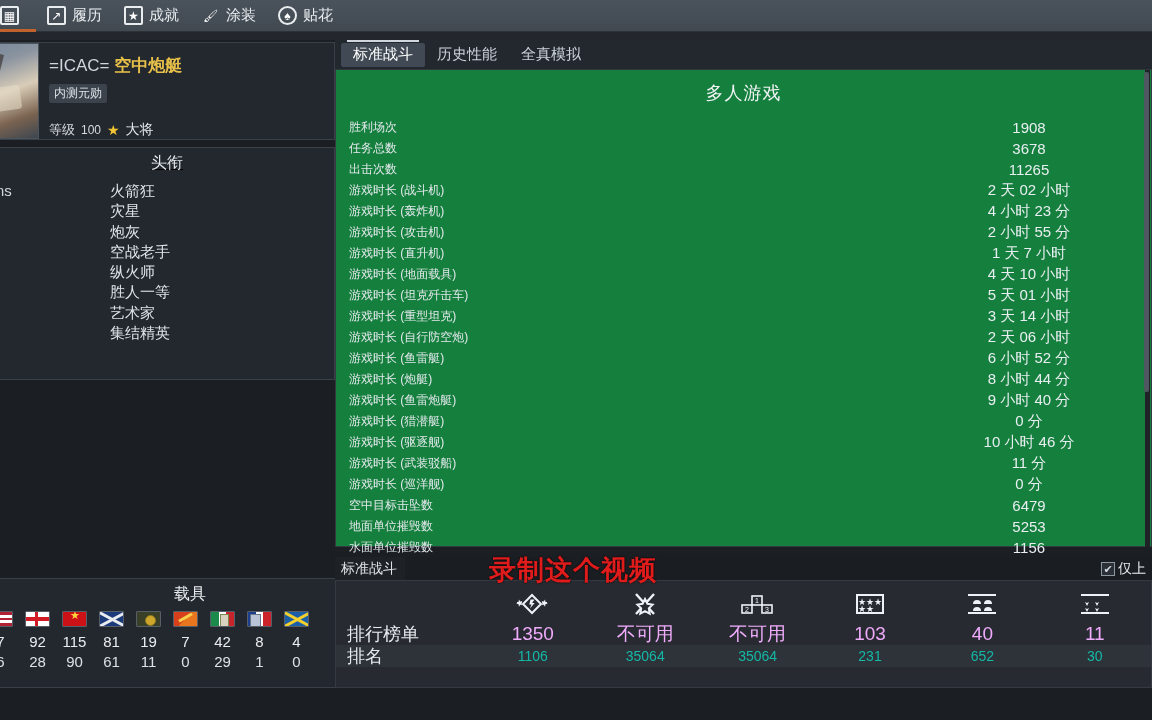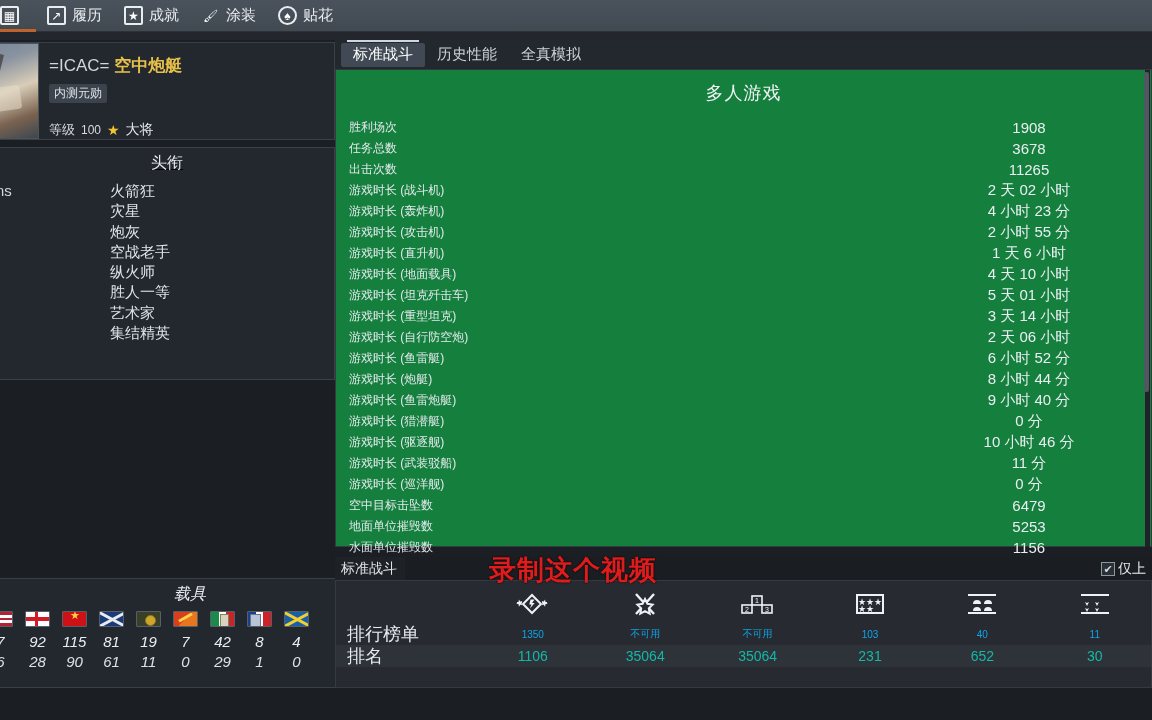--- a/index.html
+++ b/index.html
@@ -88,21 +88,21 @@
   .titles-grid {
     position: relative; margin-top: 7px;
   }
   .titles-left { position: absolute; left: -34px; top: 0; width: 130px; }
   .titles-right { position: absolute; left: 110px; top: 0; width: 210px; }
   .title-row { font-size: 15px; color: #dfe5ea; line-height: 20.3px; white-space: nowrap; }
   .titles-left .title-row { color: #d2d8de; }
 
   .vehicles-box {
     position: absolute; left: 0; top: 578px; width: 381px; height: 110px;
-    background: #23272e; border: 1px solid #3a4048; border-left: none; font-style: italic;
+    background: #23272e; border: 1px solid #3a4048; border-left: none;
   }
   .veh-head { text-align: center; color: #e9edf0; font-size: 16px; padding-top: 5px; }
   .flag-strip {
     display: flex; margin-top: 6px; margin-left: -18px;
   }
   .flag-col { width: 37px; text-align: center; }
   .flag {
     width: 25px; height: 16px; margin: 0 auto 5px;
     border: 1px solid #565e68; border-radius: 1px; position: relative; overflow: hidden;
   }
@@ -197,21 +197,21 @@
   .lb-panel {
     position: absolute; left: 335px; top: 580px; width: 817px; height: 108px;
     background: #272b31; border: 1px solid #343a42;
   }
   .lb-iconrow { display: flex; height: 42px; align-items: flex-end; padding-left: 4px; }
   .lb-rowlabelcell { width: 150px; }
   .lb-cell { width: 124px; text-align: center; }
   .lb-row { display: flex; height: 22px; align-items: center; padding-left: 4px; }
   .lb-row.alt { background: #2e333a; }
   .lb-row .lb-rowlabelcell { font-size: 18px; color: #e6ebef; padding-left: 7px; }
-  .lb-row .lb-cell { font-size: 10px; color: #0ea5e9; }
+  .lb-row .lb-cell { font-size: 19px; color: #f0abfc; }
   .lb-row.alt .lb-cell { font-size: 14px; color: #14b8a6; }
 
   
   .mi { width: 40px; height: 30px; }
 
   
   .red-overlay {
     position: absolute; left: 489px; top: 552px;
     font-size: 27px; color: #e01b1b; font-weight: bold;
     letter-spacing: 1px; text-shadow: 0 0 2px #000;
@@ -391,21 +391,21 @@
           <div class="srow">
             <div class="lbl">游戏时长 (轰炸机)</div>
             <div class="val">4 小时 23 分</div>
           </div>
           <div class="srow">
             <div class="lbl">游戏时长 (攻击机)</div>
             <div class="val">2 小时 55 分</div>
           </div>
           <div class="srow">
             <div class="lbl">游戏时长 (直升机)</div>
-            <div class="val">1 天 6 小时</div>
+            <div class="val">1 天 7 小时</div>
           </div>
           <div class="srow">
             <div class="lbl">游戏时长 (地面载具)</div>
             <div class="val">4 天 10 小时</div>
           </div>
           <div class="srow">
             <div class="lbl">游戏时长 (坦克歼击车)</div>
             <div class="val">5 天 01 小时</div>
           </div>
           <div class="srow">

